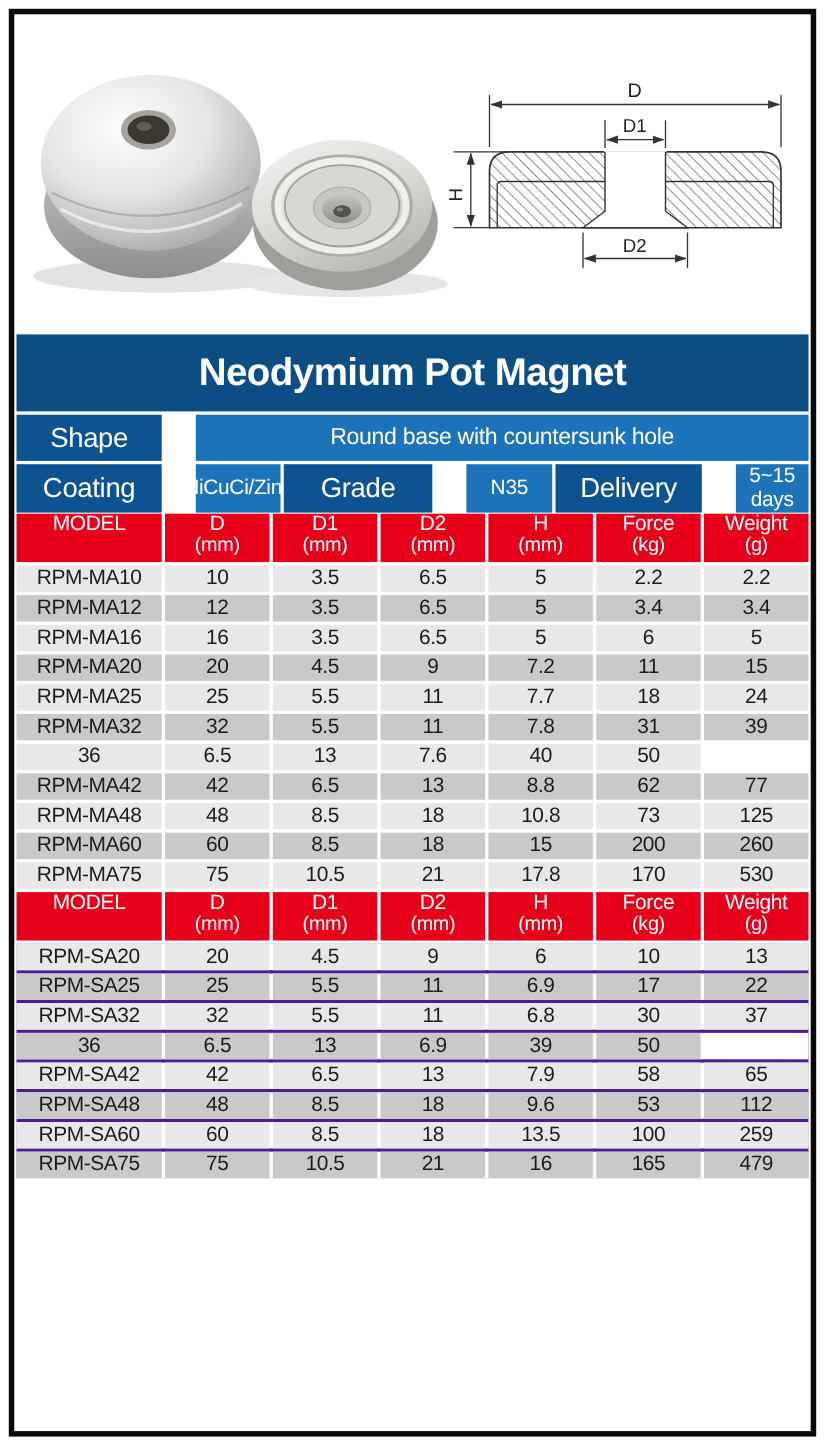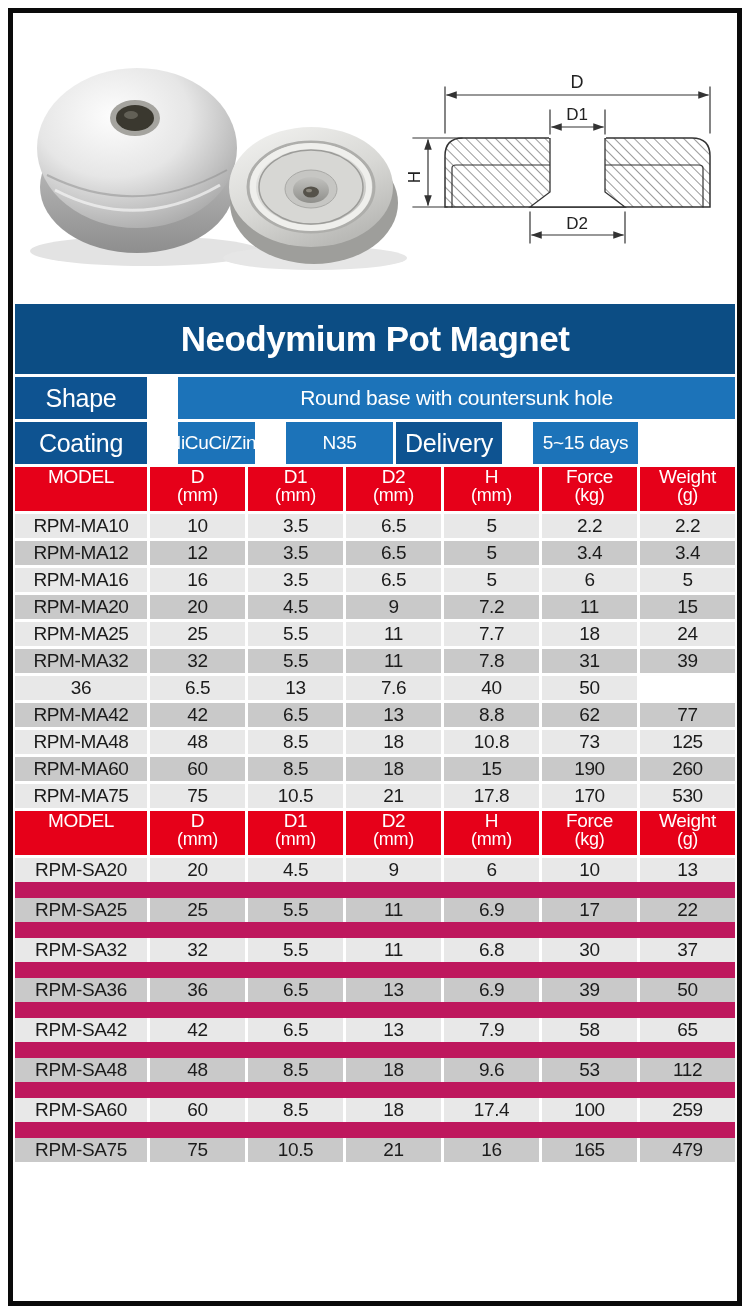--- a/index.html
+++ b/index.html
@@ -156,20 +156,21 @@
     <div class="title-bar">Neodymium Pot Magnet</div>
 
     <div class="row row-shape">
       <div class="cell label">Shape</div>
       <div class="cell value">Round base with countersunk hole</div>
     </div>
 
     <div class="row row-coating">
       <div class="cell label">Coating</div>
       <div class="cell value small">NiCuCi/Zinc</div>
+      <div class="cell label">Grade</div>
       <div class="cell value small">N35</div>
       <div class="cell label">Delivery</div>
       <div class="cell value small">5~15 days</div>
     </div>
 
     <div class="thead">
         <div class="hcell">
           <span class="l1">MODEL</span>
         </div>
         <div class="hcell">
@@ -277,21 +278,21 @@
           <div class="tcell">10.8</div>
           <div class="tcell">73</div>
           <div class="tcell">125</div>
         </div>
         <div class="trow odd">
           <div class="tcell">RPM-MA60</div>
           <div class="tcell">60</div>
           <div class="tcell">8.5</div>
           <div class="tcell">18</div>
           <div class="tcell">15</div>
-          <div class="tcell">190</div>
+          <div class="tcell">200</div>
           <div class="tcell">260</div>
         </div>
         <div class="trow even">
           <div class="tcell">RPM-MA75</div>
           <div class="tcell">75</div>
           <div class="tcell">10.5</div>
           <div class="tcell">21</div>
           <div class="tcell">17.8</div>
           <div class="tcell">170</div>
           <div class="tcell">530</div>
@@ -320,21 +321,21 @@
         </div>
         <div class="hcell">
           <span class="l1">Force</span>
           <span>(kg)</span>
         </div>
         <div class="hcell">
           <span class="l1">Weight</span>
           <span>(g)</span>
         </div>
       </div>
-    <div class="tbody" style="display:flex;flex-direction:column;gap:16px;background:#be185d;">
+    <div class="tbody" style="display:flex;flex-direction:column;gap:3px;background:#4c1d95;">
         <div class="trow even">
           <div class="tcell">RPM-SA20</div>
           <div class="tcell">20</div>
           <div class="tcell">4.5</div>
           <div class="tcell">9</div>
           <div class="tcell">6</div>
           <div class="tcell">10</div>
           <div class="tcell">13</div>
         </div>
         <div class="trow odd">
@@ -349,21 +350,20 @@
         <div class="trow even">
           <div class="tcell">RPM-SA32</div>
           <div class="tcell">32</div>
           <div class="tcell">5.5</div>
           <div class="tcell">11</div>
           <div class="tcell">6.8</div>
           <div class="tcell">30</div>
           <div class="tcell">37</div>
         </div>
         <div class="trow odd">
-          <div class="tcell">RPM-SA36</div>
           <div class="tcell">36</div>
           <div class="tcell">6.5</div>
           <div class="tcell">13</div>
           <div class="tcell">6.9</div>
           <div class="tcell">39</div>
           <div class="tcell">50</div>
         </div>
         <div class="trow even">
           <div class="tcell">RPM-SA42</div>
           <div class="tcell">42</div>
@@ -380,21 +380,21 @@
           <div class="tcell">18</div>
           <div class="tcell">9.6</div>
           <div class="tcell">53</div>
           <div class="tcell">112</div>
         </div>
         <div class="trow even">
           <div class="tcell">RPM-SA60</div>
           <div class="tcell">60</div>
           <div class="tcell">8.5</div>
           <div class="tcell">18</div>
-          <div class="tcell">17.4</div>
+          <div class="tcell">13.5</div>
           <div class="tcell">100</div>
           <div class="tcell">259</div>
         </div>
         <div class="trow odd">
           <div class="tcell">RPM-SA75</div>
           <div class="tcell">75</div>
           <div class="tcell">10.5</div>
           <div class="tcell">21</div>
           <div class="tcell">16</div>
           <div class="tcell">165</div>

